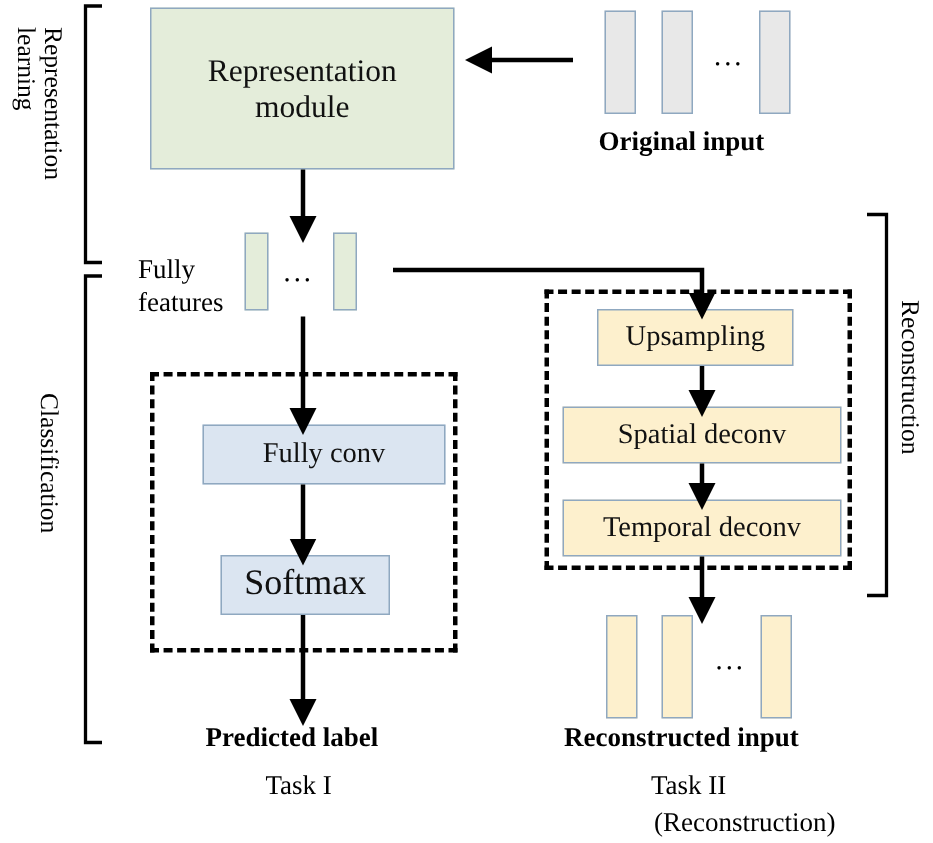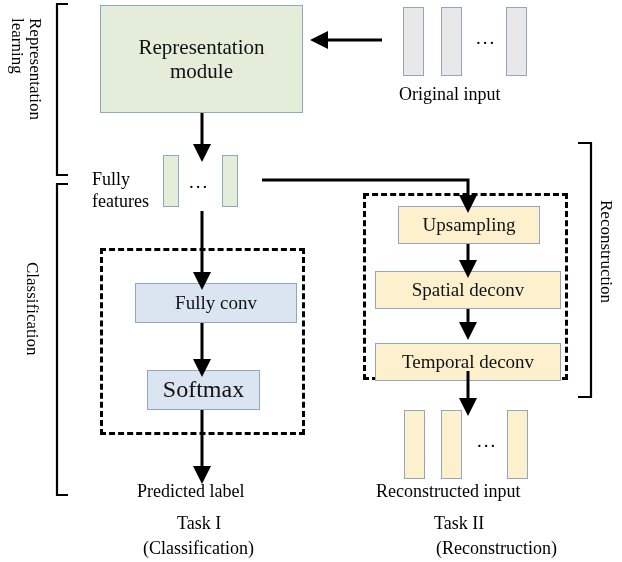--- a/index.html
+++ b/index.html
@@ -43,21 +43,21 @@
     position: absolute;
     box-sizing: border-box;
     border: 3px dashed #000000;
     background: transparent;
   }
   .txt {
     position: absolute;
     color: #000000;
     white-space: nowrap;
   }
-  .txt-bold { font-weight: normal; }
+  .txt-bold { font-weight: bold; }
   .vtxt {
     position: absolute;
     color: #000000;
     white-space: nowrap;
     writing-mode: vertical-rl;
     text-orientation: mixed;
     transform-origin: center center;
   }
   .ellipsis {
     position: absolute;
@@ -117,31 +117,30 @@
 
   <div class="box box-blue" style="left:135px; top:283px; width:162px; height:40px; font-size:19px;">
     <span>Fully conv</span>
   </div>
   <div class="box box-blue" style="left:147px; top:370px; width:113px; height:40px; font-size:24px;">
     <span>Softmax</span>
   </div>
 
   <div class="txt txt-bold" style="left:137px; top:481px; font-size:18px;">Predicted label</div>
   <div class="txt" style="left:177px; top:513px; font-size:18px;">Task I</div>
-  <div class="txt" style="left:143px; top:538px; font-size:18px;">(Classification)</div>
 
   <div class="dashed-box" style="left:363px; top:193px; width:205px; height:187px;"></div>
 
-  <div class="box box-yellow" style="left:398px; top:206px; width:142px; height:38px; font-size:19px;">
+  <div class="box box-yellow" style="left:398px; top:206px; width:131px; height:38px; font-size:19px;">
     <span>Upsampling</span>
   </div>
   <div class="box box-yellow" style="left:375px; top:271px; width:186px; height:38px; font-size:19px;">
     <span>Spatial deconv</span>
   </div>
-  <div class="box box-yellow" style="left:375px; top:343px; width:186px; height:38px; font-size:19px;">
+  <div class="box box-yellow" style="left:375px; top:333px; width:186px; height:38px; font-size:19px;">
     <span>Temporal deconv</span>
   </div>
 
   <div class="bar bar-yellow" style="left:404px; top:410px; width:21px; height:69px;"></div>
   <div class="bar bar-yellow" style="left:441px; top:410px; width:21px; height:69px;"></div>
   <div class="bar bar-yellow" style="left:507px; top:410px; width:21px; height:69px;"></div>
   <div class="ellipsis" style="left:477px; top:430px; font-size:19px;">...</div>
 
   <div class="txt txt-bold" style="left:376px; top:481px; font-size:18px;">Reconstructed input</div>
   <div class="txt" style="left:434px; top:513px; font-size:18px;">Task II</div>

